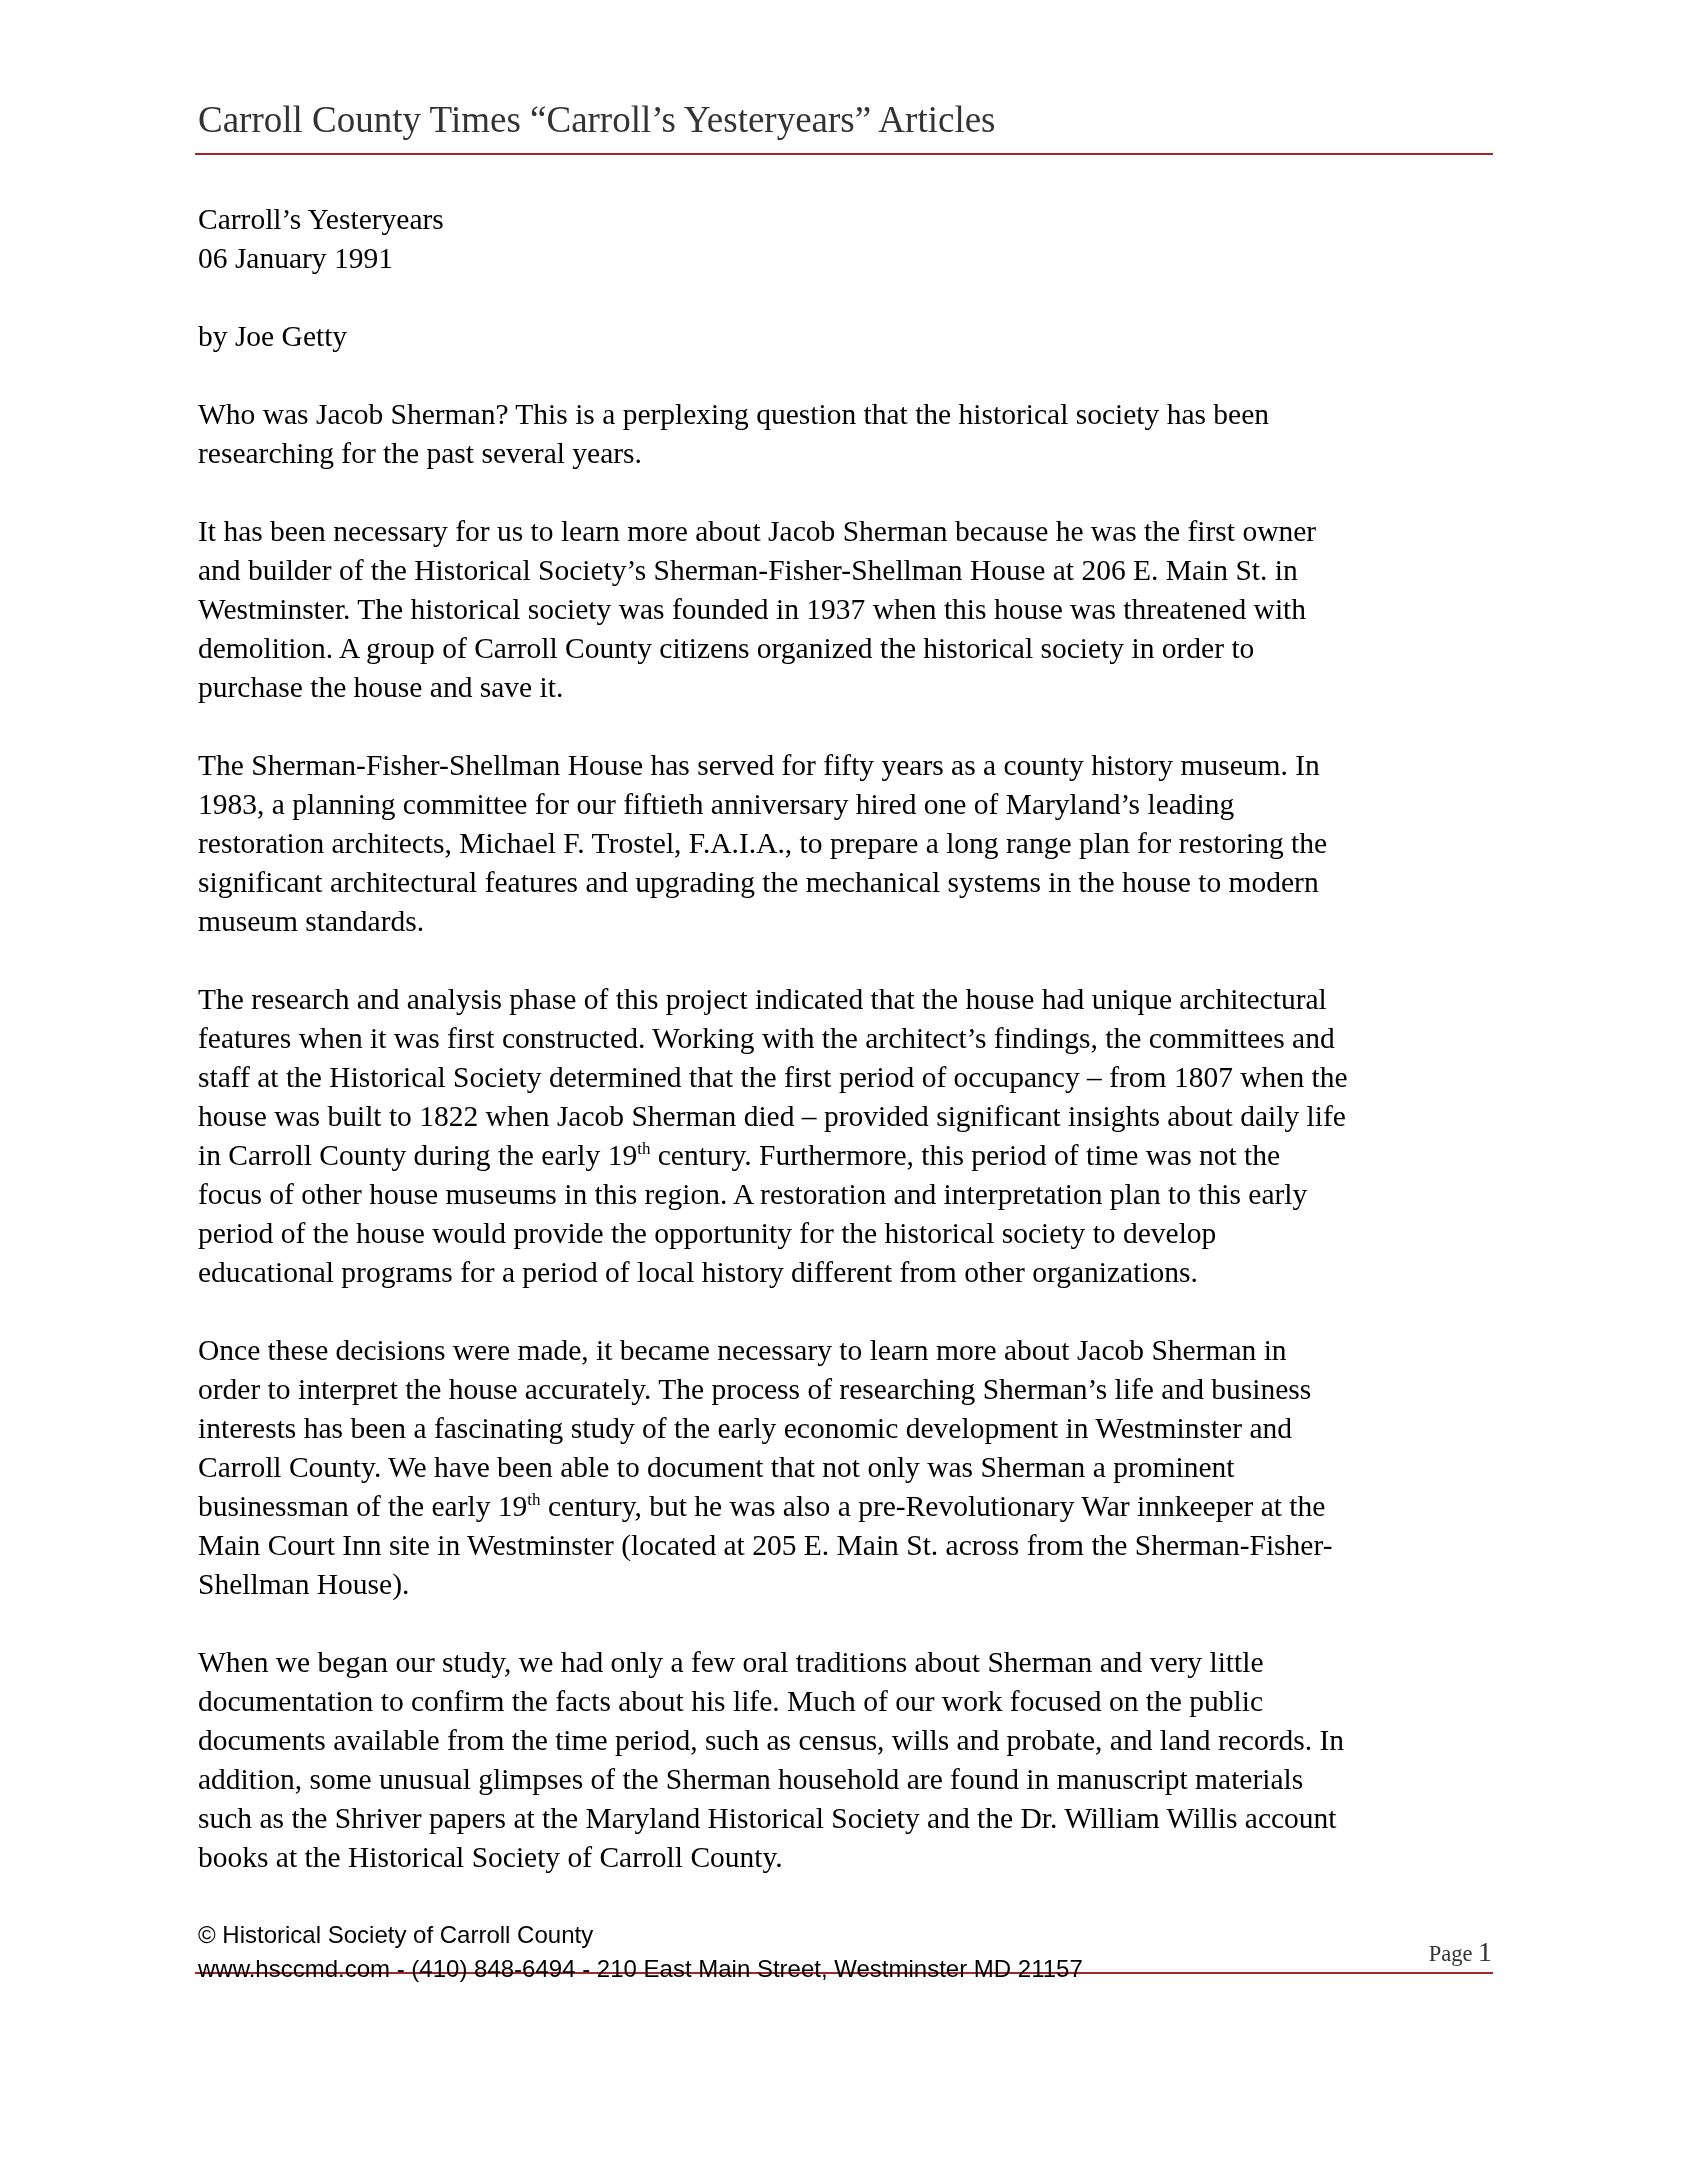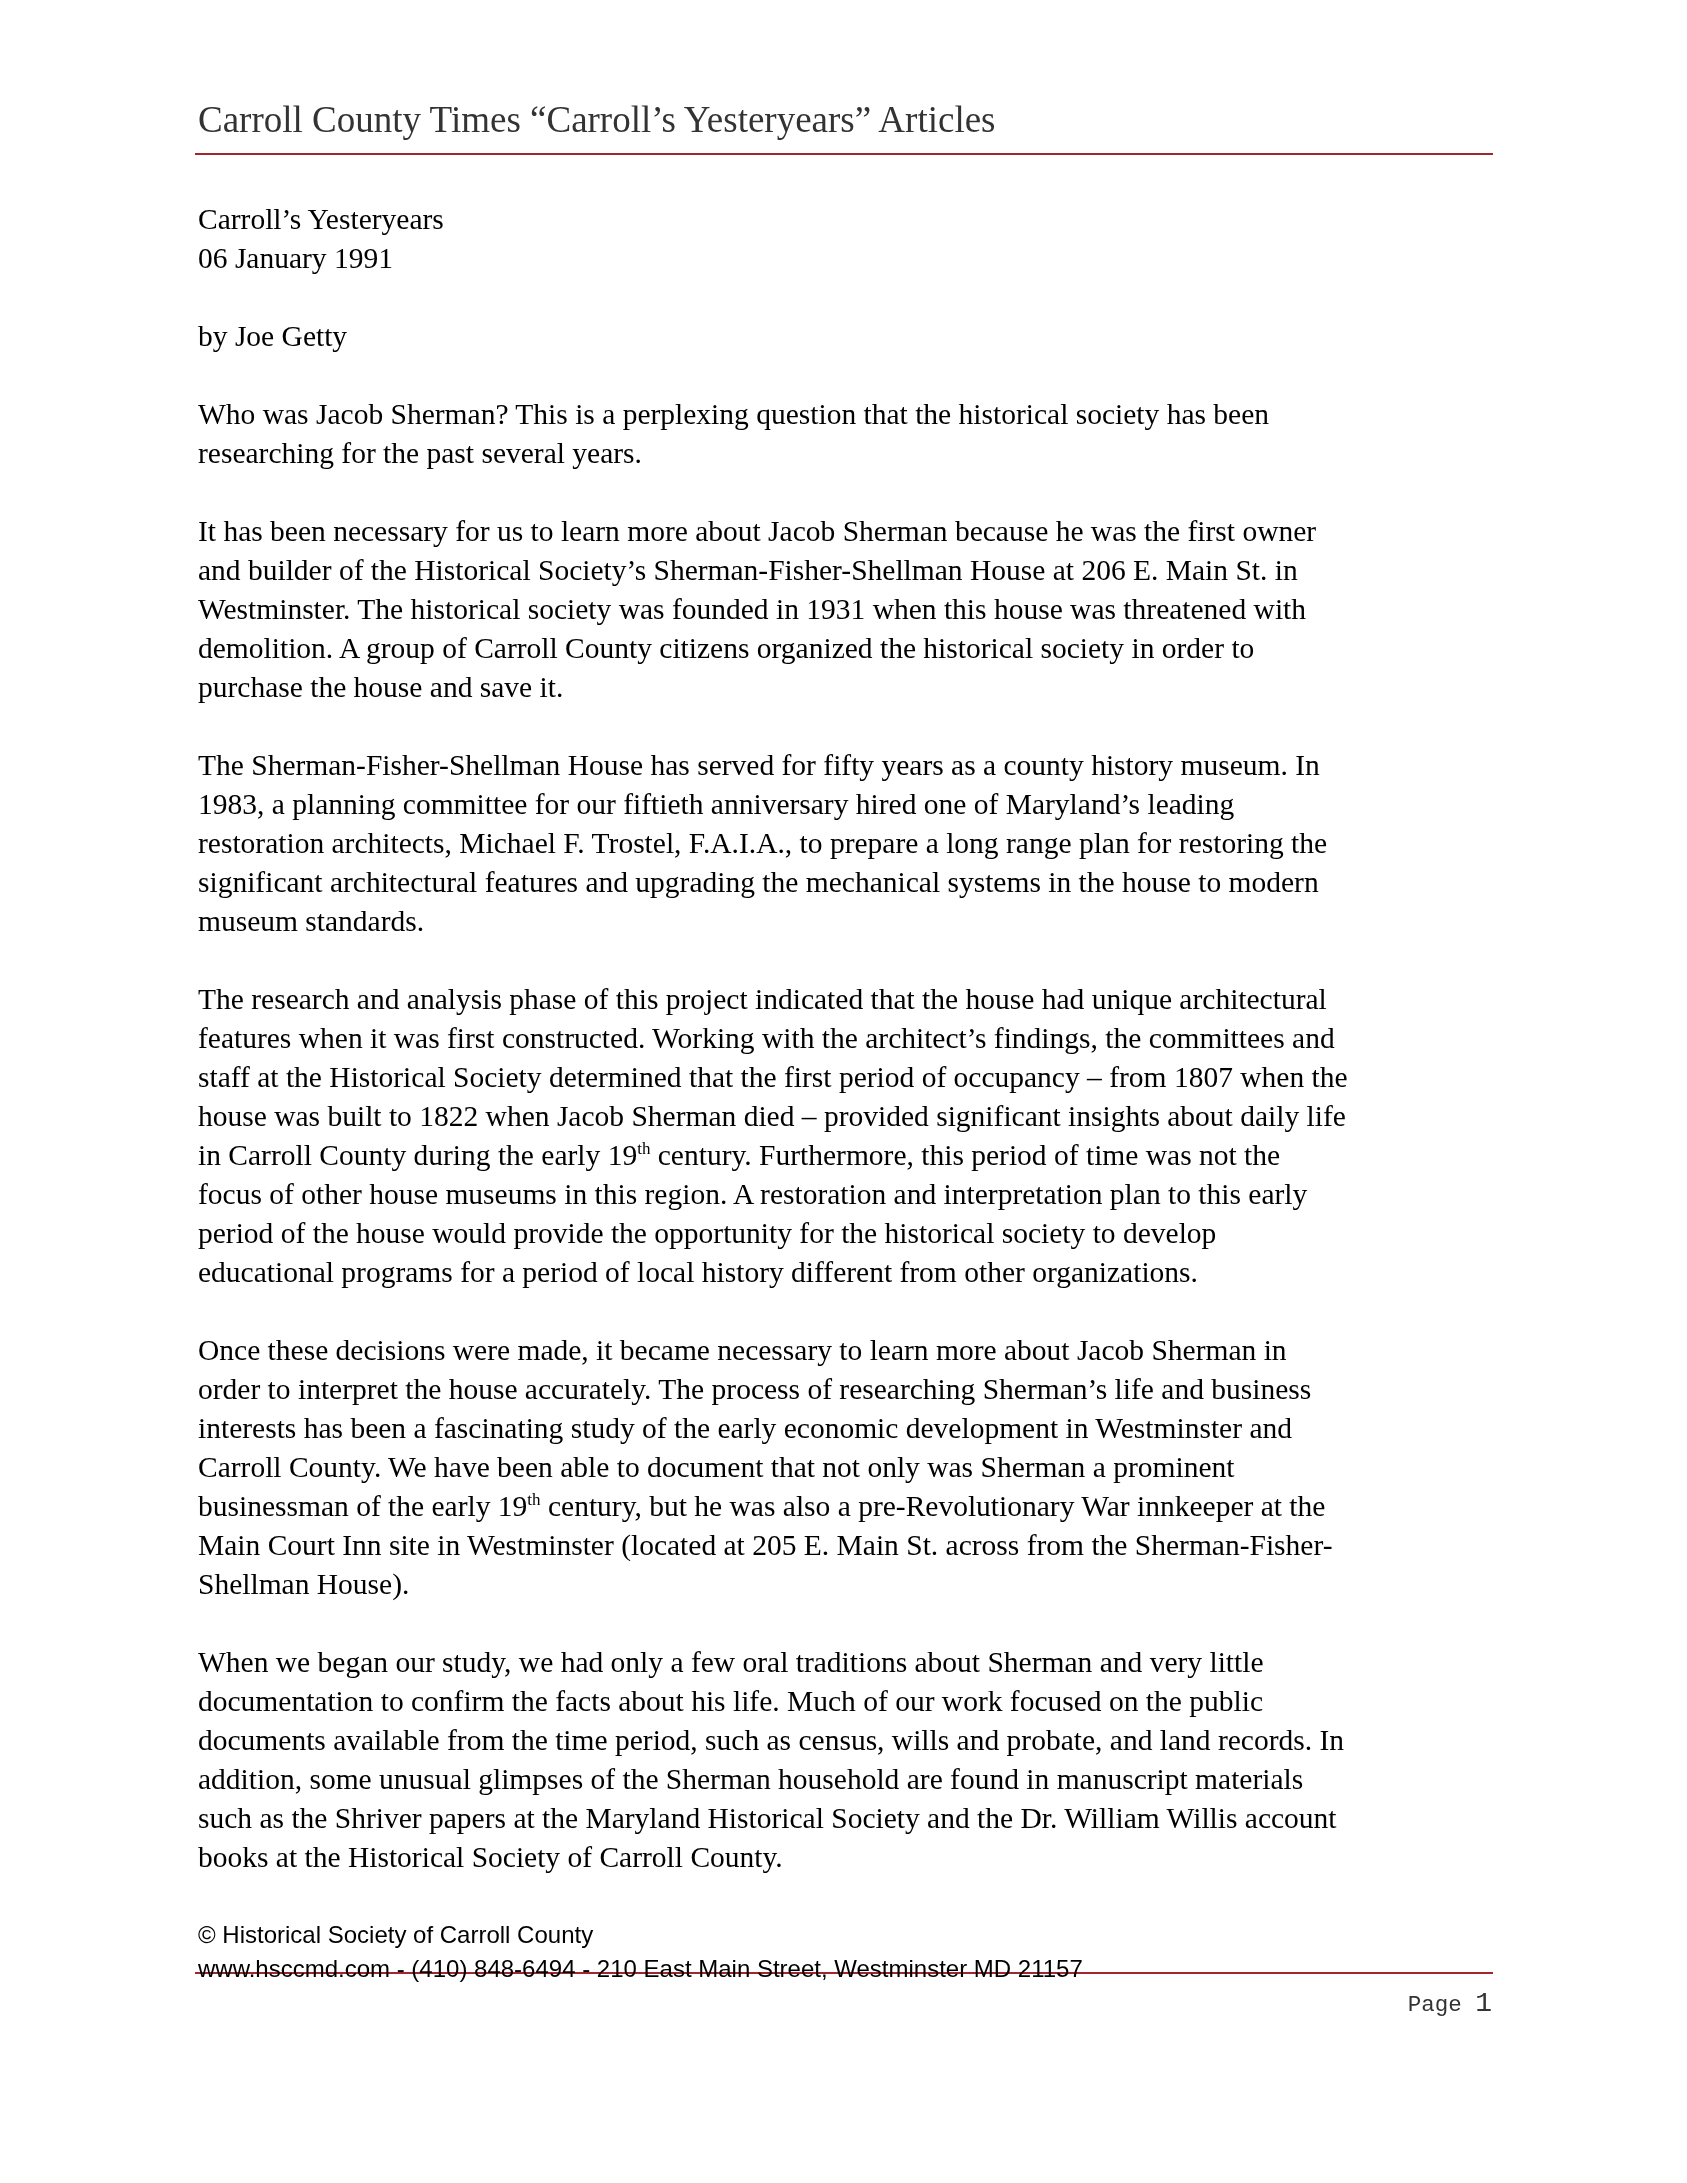--- a/index.html
+++ b/index.html
@@ -16,22 +16,22 @@
     font-family:"Liberation Serif", serif; font-size:29.5px; line-height:39px;
   }
   .body-text p { margin:2px 0 39px 0; white-space:nowrap; }
   .body-text .line { display:block; white-space:nowrap; }
   sup { font-size:17px; line-height:0; vertical-align:super; }
   .footer {
     position:absolute; left:198px; top:1918px;
     font-family:"Liberation Sans", sans-serif; font-size:24px; line-height:34px; color:#000;
   }
   .page-num {
-    position:absolute; right:195px; top:1988px;
-    font-family:Liberation Mono, monospace; font-size:22.5px; color:#333;
+    position:absolute; right:195px; top:1936px;
+    font-family:Liberation Serif, serif; font-size:22.5px; color:#333;
   }
   .page-num .n { font-size:28px; }
 </style>
 </head>
 <body>
 
 <div class="header-title">Carroll County Times “Carroll’s Yesteryears” Articles</div>
 <div class="rule top"></div>
 
 <div class="body-text">
@@ -43,21 +43,21 @@
     <span class="line">by Joe Getty</span>
   </p>
   <div id="paragraphs">
       <p>
         <span class="line">Who was Jacob Sherman? This is a perplexing question that the historical society has been</span>
         <span class="line">researching for the past several years.</span>
       </p>
       <p>
         <span class="line">It has been necessary for us to learn more about Jacob Sherman because he was the first owner</span>
         <span class="line">and builder of the Historical Society’s Sherman-Fisher-Shellman House at 206 E. Main St. in</span>
-        <span class="line">Westminster. The historical society was founded in 1931 when this house was threatened with</span>
+        <span class="line">Westminster. The historical society was founded in 1937 when this house was threatened with</span>
         <span class="line">demolition. A group of Carroll County citizens organized the historical society in order to</span>
         <span class="line">purchase the house and save it.</span>
       </p>
       <p>
         <span class="line">The Sherman-Fisher-Shellman House has served for fifty years as a county history museum. In</span>
         <span class="line">1983, a planning committee for our fiftieth anniversary hired one of Maryland’s leading</span>
         <span class="line">restoration architects, Michael F. Trostel, F.A.I.A., to prepare a long range plan for restoring the</span>
         <span class="line">significant architectural features and upgrading the mechanical systems in the house to modern</span>
         <span class="line">museum standards.</span>
       </p>

